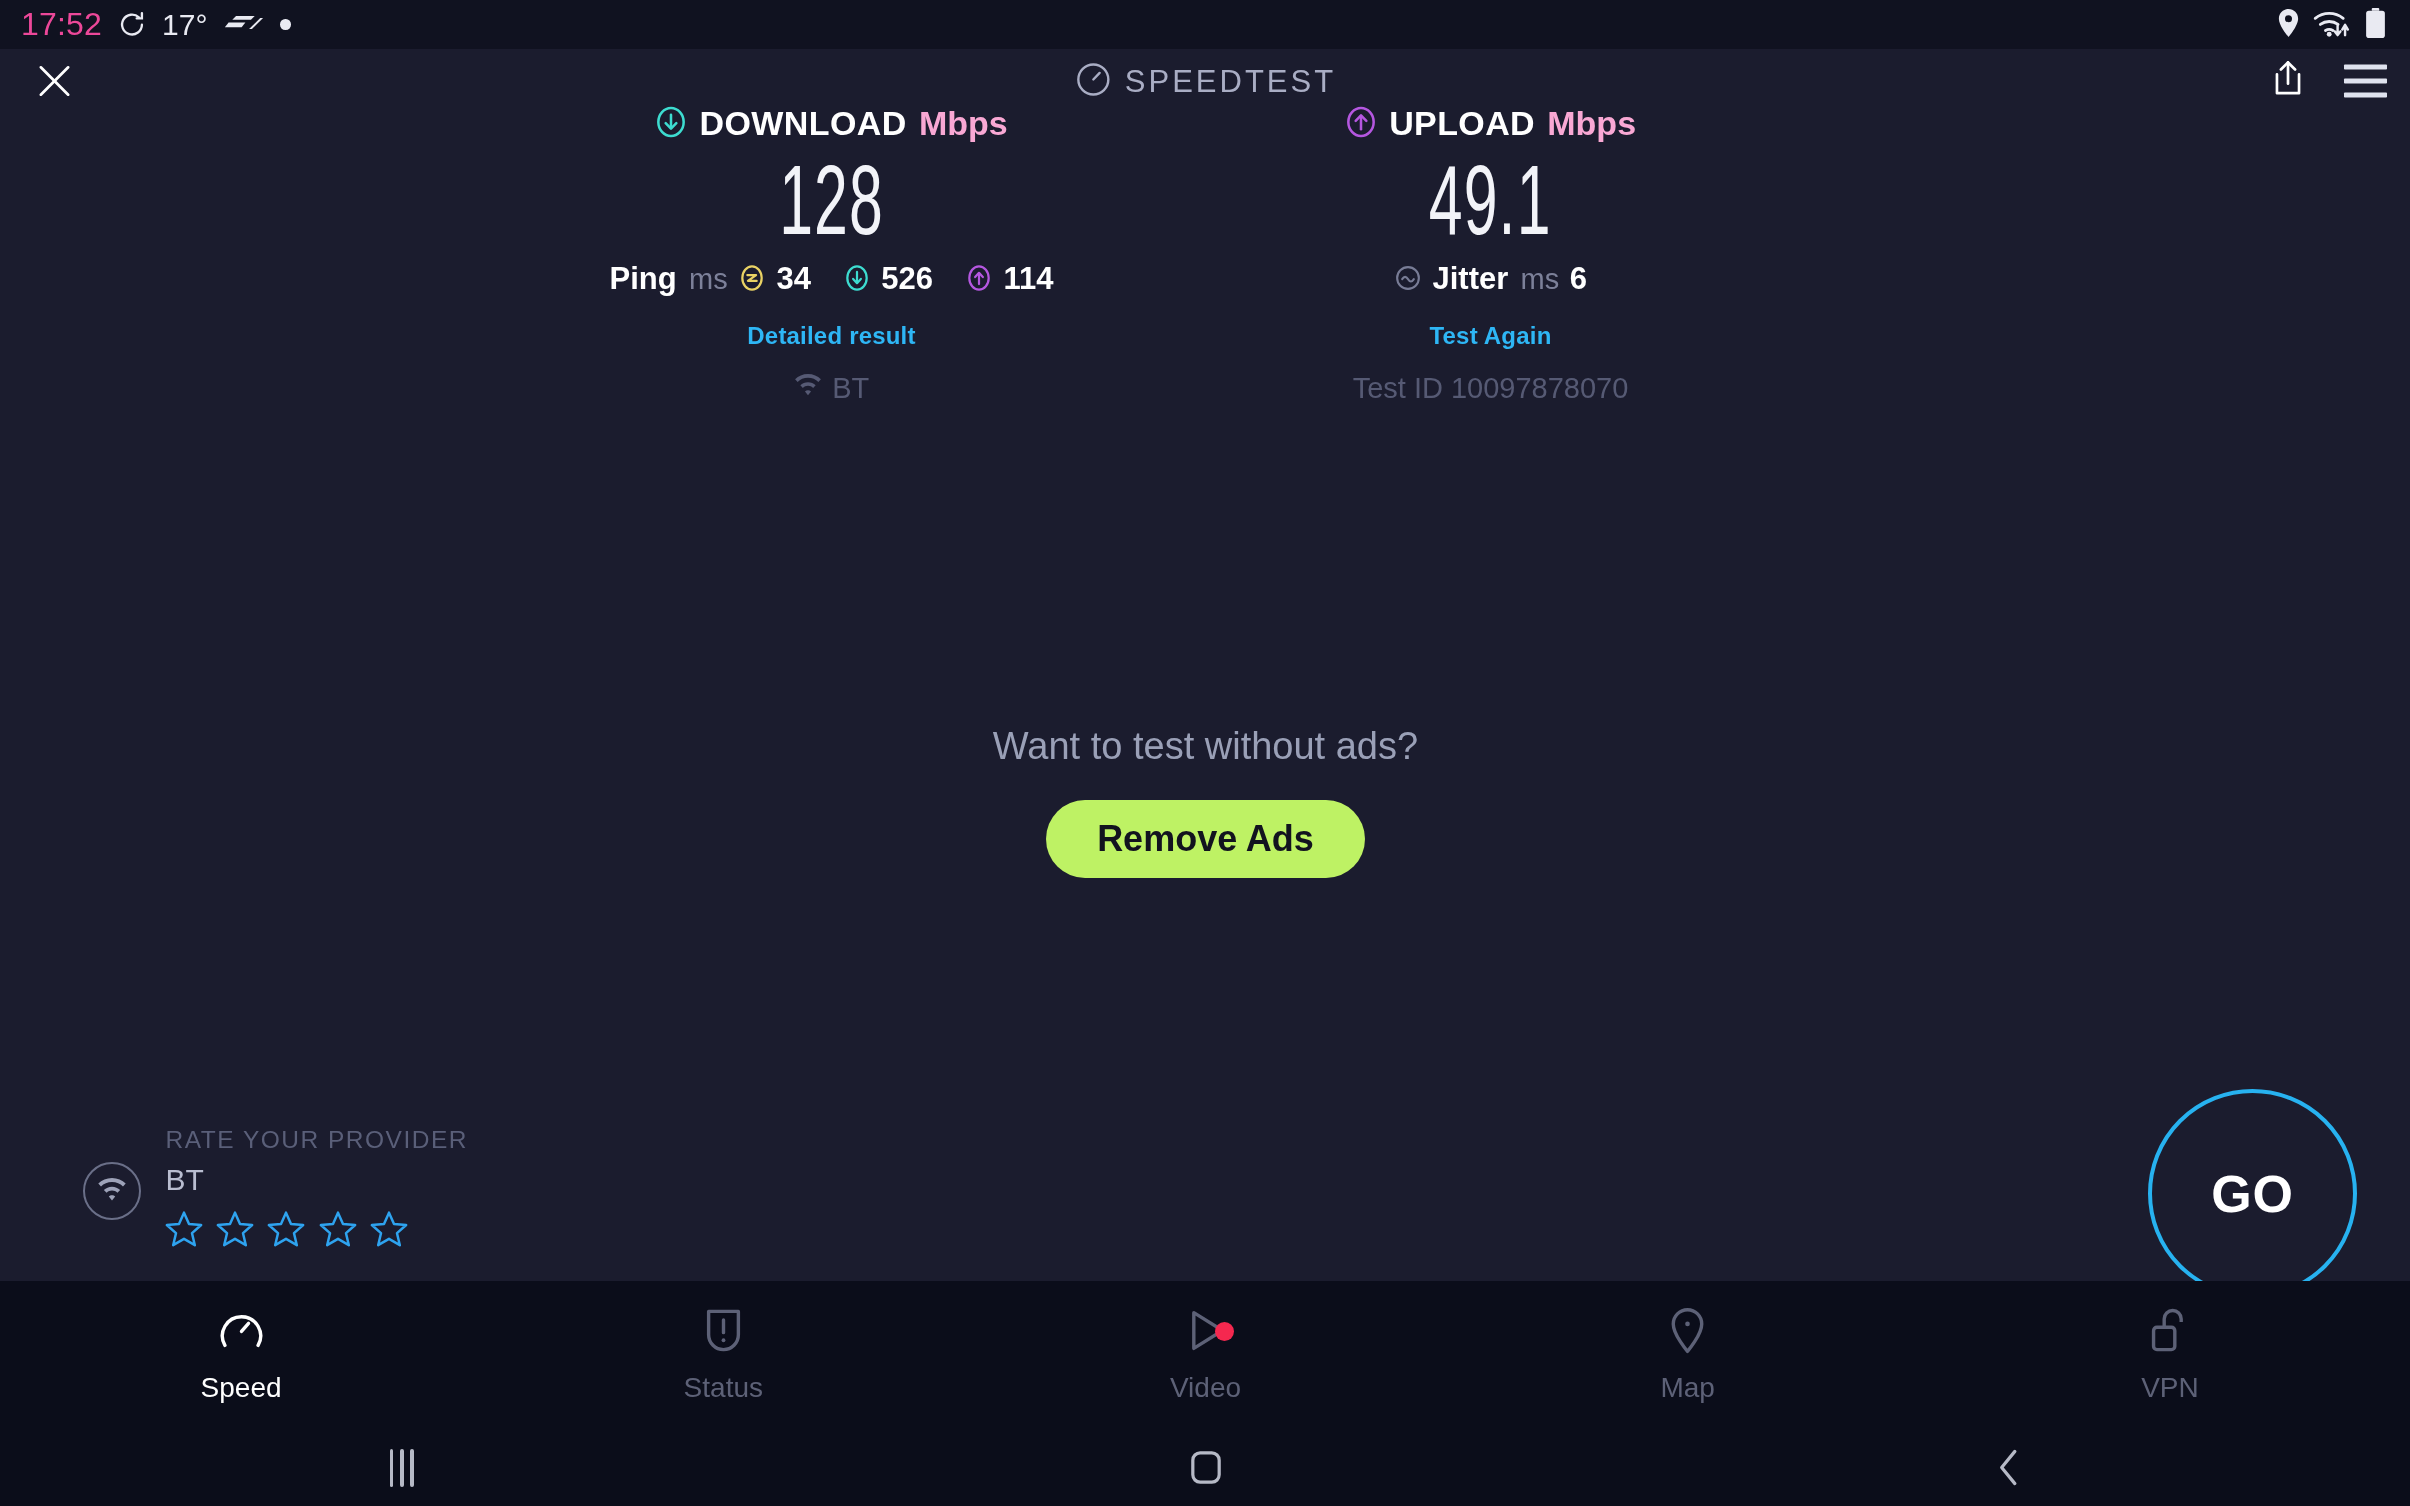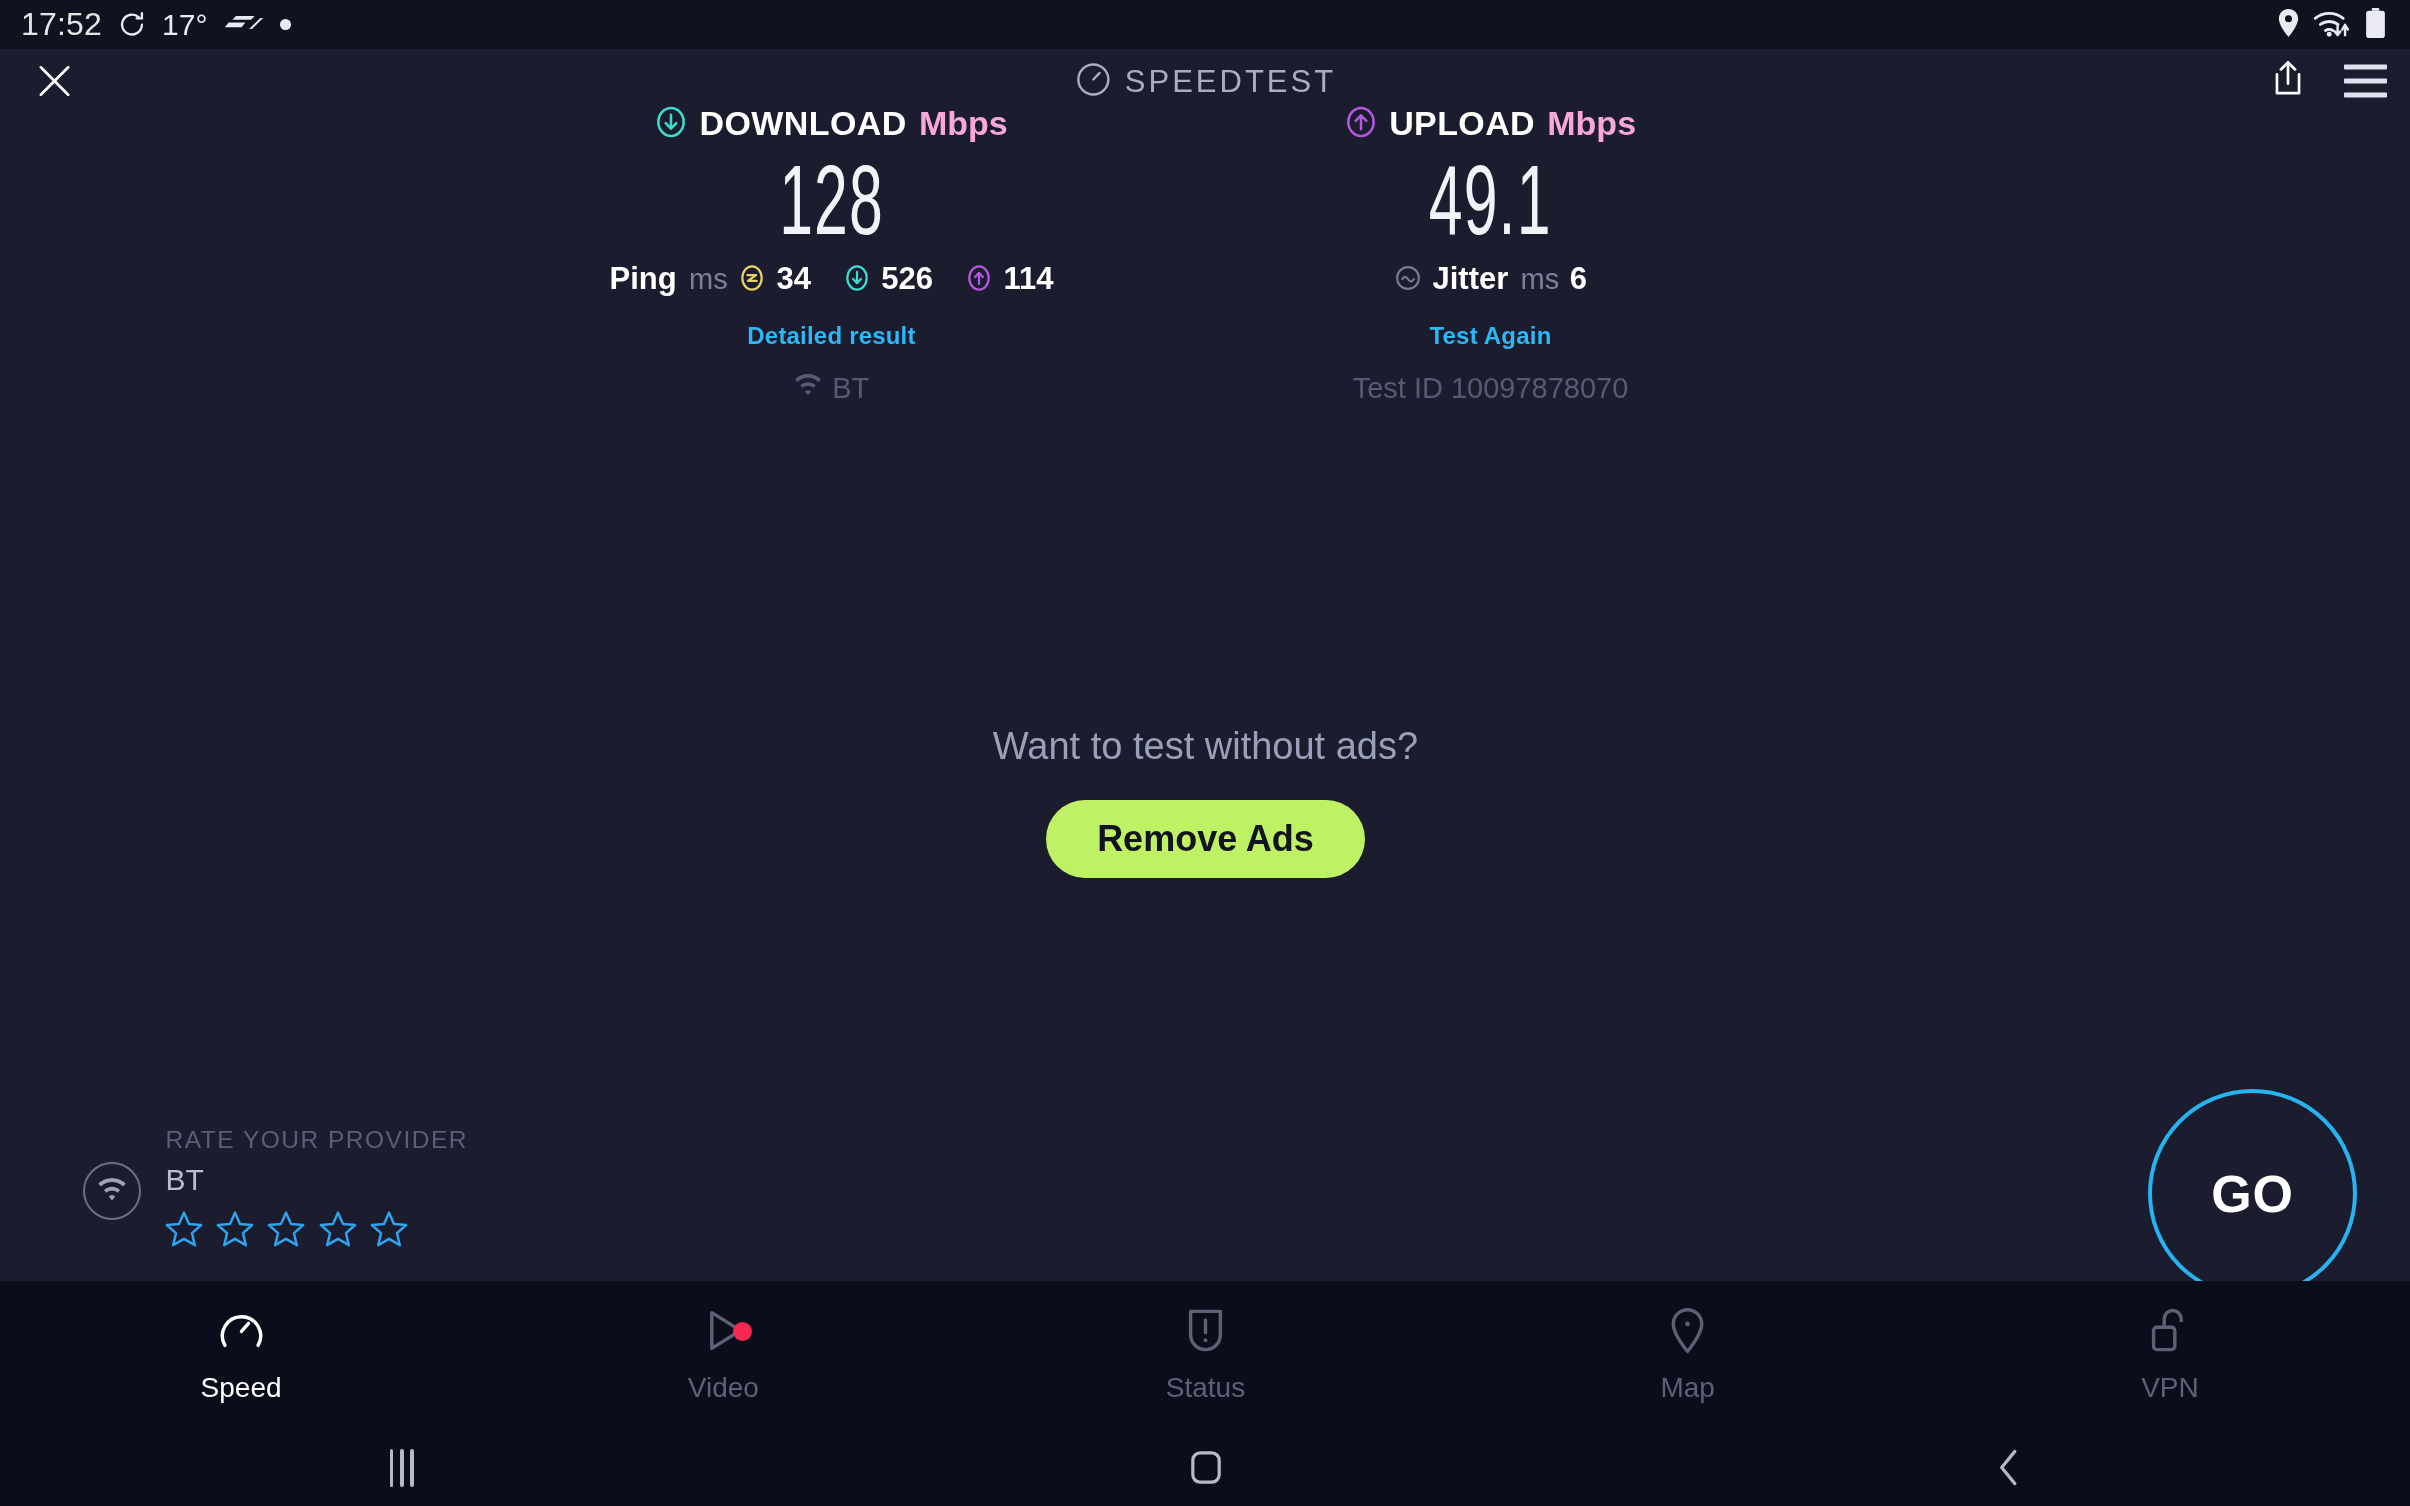--- a/index.html
+++ b/index.html
@@ -16,21 +16,21 @@
   }
 
   
   .statusbar {
     position: absolute; top: 0; left: 0; width: 2411px; height: 49px;
     background: #101220;
     display: flex; align-items: center; justify-content: space-between;
     padding: 0 21px;
   }
   .sb-left { display: flex; align-items: center; gap: 16px; }
-  .sb-clock { color: #e5e5e5; font-size: 32px; letter-spacing: 0.2px; }
+  .sb-clock { color: #ec4899; font-size: 32px; letter-spacing: 0.2px; }
   .sb-temp  { color: #e9eaf2; font-size: 30px; }
   .sb-right { display: flex; align-items: center; gap: 13px; padding-right: 3.8px;}
   .sb-dot { width: 10.4px; height: 10.4px; border-radius: 50%; background: #e9eaf2; }
 
   
   .header {
     position: absolute; top: 49px; left: 0; width: 2411px; height: 64px;
   }
   .close-btn {
     position: absolute; left: 28px; top: 50%; transform: translateY(-50%);
@@ -402,38 +402,38 @@
       <span>
         <svg width="51" height="51" viewBox="0 0 24 24" fill="none" stroke="#ffffff" stroke-width="1.6" stroke-linecap="round">
           <path d="M4.2 19a9 9 0 1 1 15.6 0"></path>
           <line x1="12" y1="12.4" x2="15.3" y2="8.6"></line>
         </svg>
       </span>
       <span class="tab-label">Speed</span>
     </div>
 
     <div class="tab">
-      <span style="position:relative;">
-        <svg width="51" height="51" viewBox="0 0 24 24" fill="none" stroke="#5d6177" stroke-width="1.6" stroke-linejoin="round">
-          <polygon points="6.5,3.6 20,12 6.5,20.4"></polygon>
-        </svg>
-      </span>
-      <span class="tab-badge" style="top:41px; margin-left:38px;"></span>
-      <span class="tab-label">Video</span>
-    </div>
-
-    <div class="tab">
       <span>
         <svg width="51" height="51" viewBox="0 0 24 24" fill="none" stroke="#5d6177" stroke-width="1.6" stroke-linecap="round" stroke-linejoin="round">
           <path d="M5 3 L19 3 L19 14 a7 7 0 0 1 -14 0 Z"></path>
           <line x1="12" y1="7" x2="12" y2="13"></line>
           <circle cx="12" cy="16.6" r="0.9" fill="#5d6177" stroke="none"></circle>
         </svg>
       </span>
       <span class="tab-label">Status</span>
+    </div>
+
+    <div class="tab">
+      <span style="position:relative;">
+        <svg width="51" height="51" viewBox="0 0 24 24" fill="none" stroke="#5d6177" stroke-width="1.6" stroke-linejoin="round">
+          <polygon points="6.5,3.6 20,12 6.5,20.4"></polygon>
+        </svg>
+      </span>
+      <span class="tab-badge" style="top:41px; margin-left:38px;"></span>
+      <span class="tab-label">Video</span>
     </div>
 
     <div class="tab">
       <span>
         <svg width="51" height="51" viewBox="0 0 24 24" fill="none" stroke="#5d6177" stroke-width="1.6" stroke-linejoin="round">
           <path d="M12 2.2c-3.7 0-6.7 3-6.7 6.7C5.3 14 12 21.8 12 21.8S18.7 14 18.7 8.9c0-3.7-3-6.7-6.7-6.7z"></path>
           <circle cx="12" cy="8.9" r="1.1" fill="#5d6177" stroke="none"></circle>
         </svg>
       </span>
       <span class="tab-label">Map</span>

